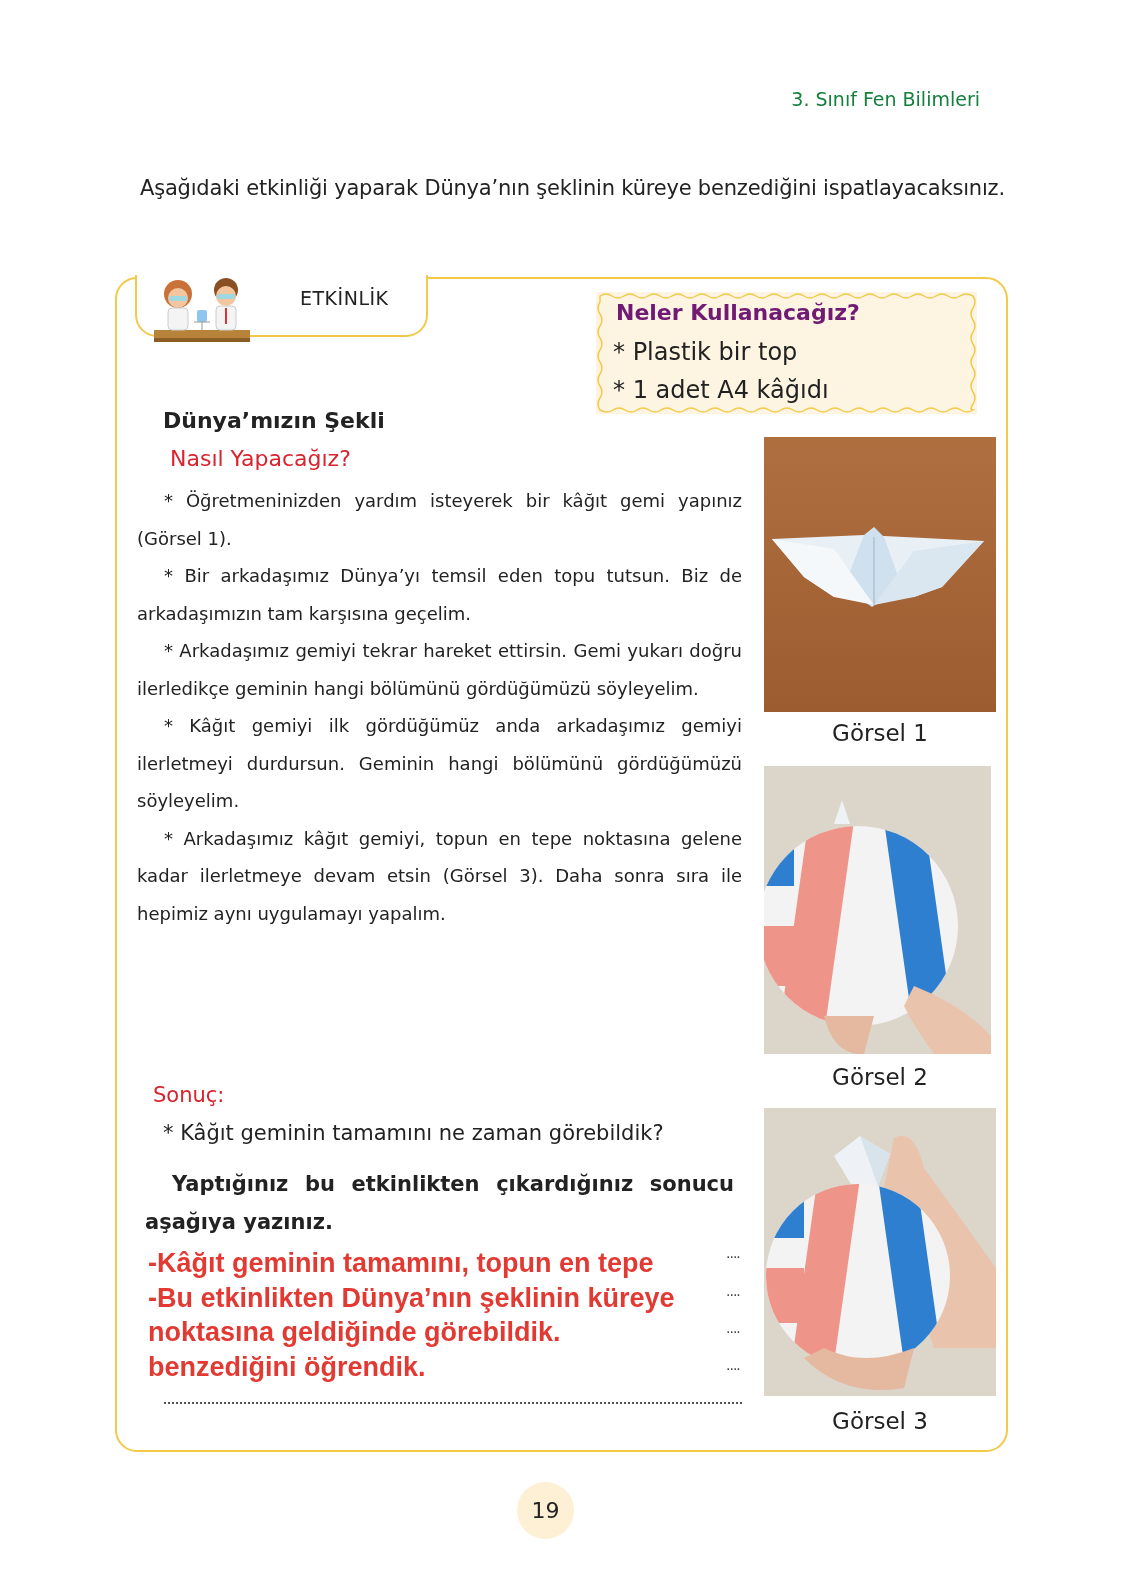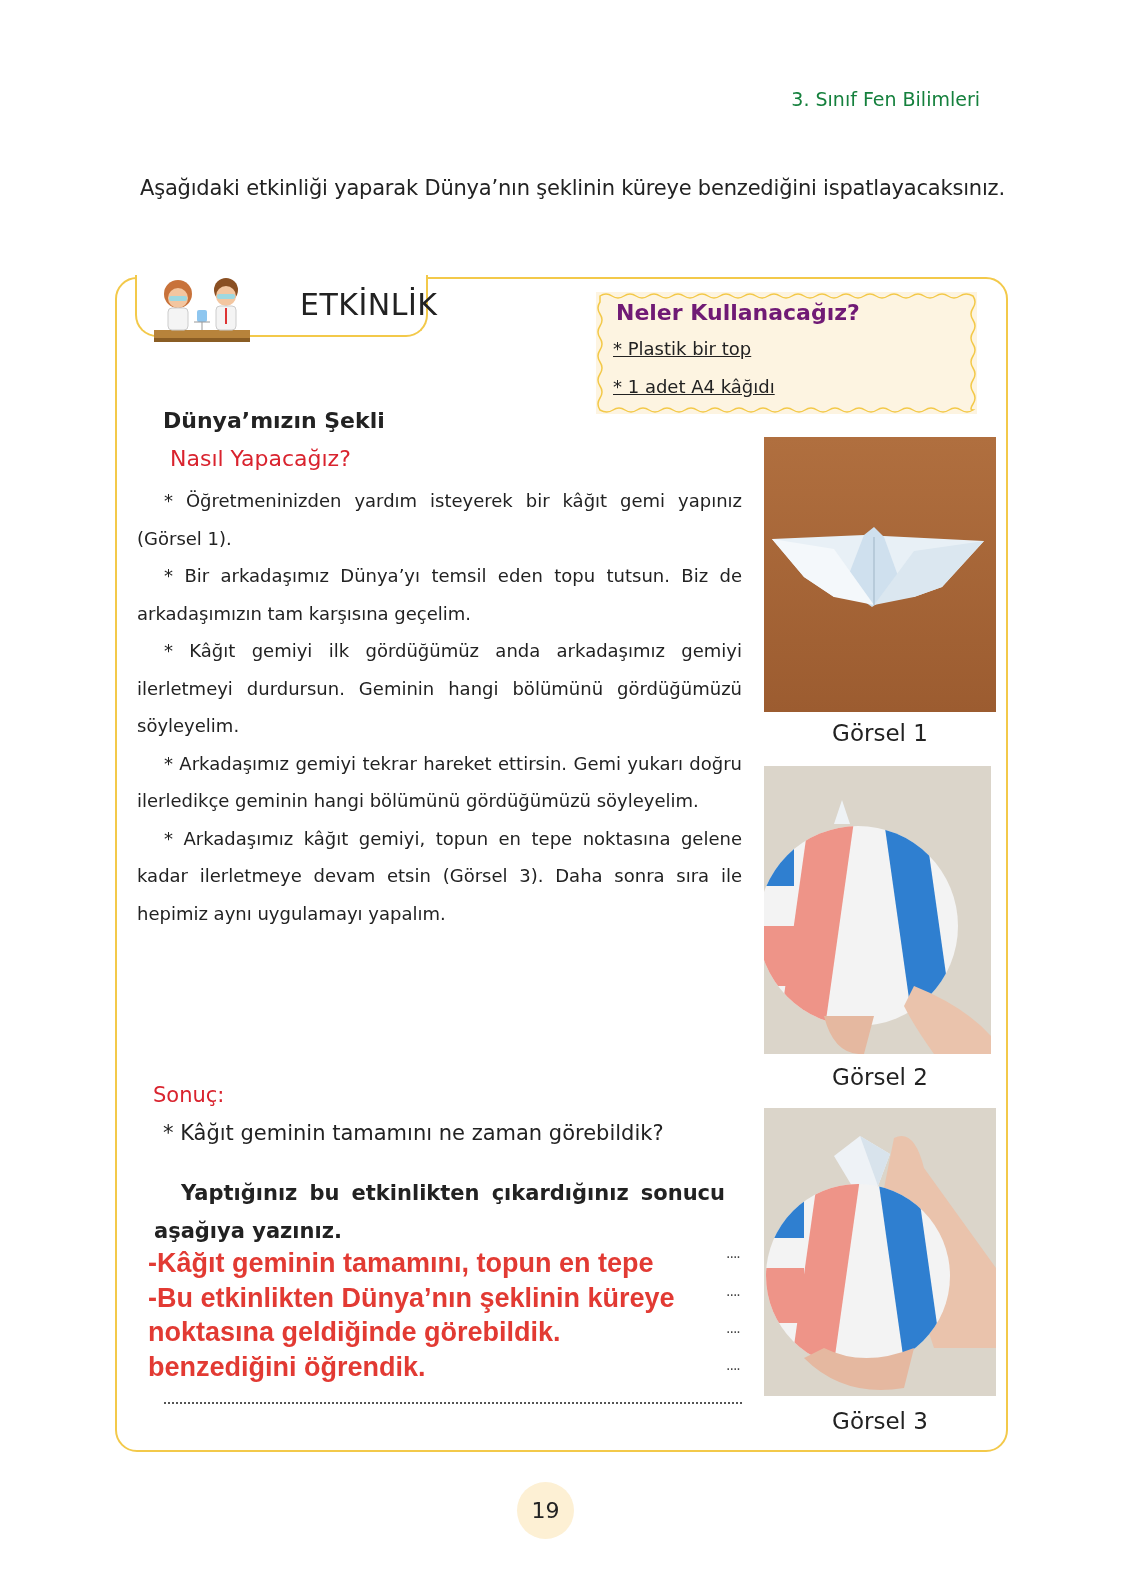--- a/index.html
+++ b/index.html
@@ -3,34 +3,34 @@
 <meta charset="utf-8">
 <style>
   html,body{margin:0;padding:0;background:#fff;}
   body{width:1133px;height:1587px;position:relative;overflow:hidden;font-family:"DejaVu Sans",sans-serif;color:#222;}
   .abs{position:absolute;}
   .header-right{right:153px;top:88px;font-size:19px;color:#15803d;}
   .intro{left:140px;top:176px;font-size:21px;letter-spacing:-0.2px;color:#222;}
   .frame{left:115px;top:277px;width:893px;height:1175px;border:2.5px solid #f3c94a;border-radius:22px;box-sizing:border-box;}
   .tab{left:135px;top:275px;width:293px;height:62px;border:2.5px solid #f3c94a;border-top:none;border-radius:0 0 22px 22px;background:#fff;box-sizing:border-box;}
   .tab-cover{left:137px;top:274px;width:289px;height:6px;background:#fff;}
-  .etkinlik{left:300px;top:287px;font-size:30px;letter-spacing:0.5px;color:#222;}
+  .etkinlik{left:300px;top:287px;font-size:19px;letter-spacing:0.5px;color:#222;}
   .kids{left:150px;top:272px;width:102px;height:74px;}
   .materials{left:596px;top:292px;width:381px;height:122px;background:#fdf4e1;box-sizing:border-box;}
   .materials svg.border{position:absolute;left:0;top:0;}
   .mat-title{left:20px;top:8px;font-size:22px;font-weight:bold;color:#701a75;}
-  .mat-item{left:17px;font-size:18px;color:#222;text-decoration:underline;}
+  .mat-item{left:17px;font-size:24px;color:#222;}
   .title{left:163px;top:408px;font-size:22px;font-weight:bold;color:#222;}
   .howto{left:170px;top:446px;font-size:22px;color:#d9232e;}
   .body{left:137px;top:482px;width:605px;font-size:18px;line-height:37.5px;color:#222;text-align:justify;}
   .body p{margin:0;text-indent:27px;}
   .sonuc{left:153px;top:1083px;font-size:21px;color:#d9232e;}
   .q{left:163px;top:1121px;font-size:21px;color:#222;}
   .instr{left:137px;top:1158px;width:605px;font-size:21px;font-weight:bold;line-height:37.5px;color:#222;text-align:justify;}
-  .instr p{margin:17px;text-indent:27px;}
+  .instr p{margin:8px;text-indent:27px;}
   .answer{left:148px;top:1246px;width:590px;font-family:"Liberation Sans",sans-serif;font-weight:bold;font-size:27px;line-height:34.5px;color:#e23a33;}
   .dots{left:726px;font-size:14px;color:#444;letter-spacing:-1px;}
   .dotline{left:164px;top:1402px;width:578px;border-bottom:2px dotted #555;}
   .photo{position:absolute;overflow:hidden;}
   .caption{font-size:23px;color:#222;text-align:center;width:232px;}
   .pagenum{left:517px;top:1482px;width:57px;height:57px;border-radius:50%;background:#fdf0d4;text-align:center;line-height:57px;font-size:22px;color:#222;}
 </style>
 </head>
 <body>
 
@@ -72,22 +72,22 @@
   <div class="abs mat-item" style="top:46px">* Plastik bir top</div>
   <div class="abs mat-item" style="top:84px">* 1 adet A4 kâğıdı</div>
 </div>
 
 <div class="abs title">Dünya’mızın Şekli</div>
 <div class="abs howto">Nasıl Yapacağız?</div>
 
 <div class="abs body">
   <p>* Öğretmeninizden yardım isteyerek bir kâğıt gemi yapınız (Görsel 1).</p>
   <p>* Bir arkadaşımız Dünya’yı temsil eden topu tutsun. Biz de arkadaşımızın tam karşısına geçelim.</p>
+  <p>* Arkadaşımız gemiyi tekrar hareket ettirsin. Gemi yukarı doğru ilerledikçe geminin hangi bölümünü gördüğümüzü söyleyelim.</p>
   <p>* Kâğıt gemiyi ilk gördüğümüz anda arkadaşımız gemiyi ilerletmeyi durdursun. Geminin hangi bölümünü gördüğümüzü söyleyelim.</p>
-  <p>* Arkadaşımız gemiyi tekrar hareket ettirsin. Gemi yukarı doğru ilerledikçe geminin hangi bölümünü gördüğümüzü söyleyelim.</p>
   <p>* Arkadaşımız kâğıt gemiyi, topun en tepe noktasına gelene kadar ilerletmeye devam etsin (Görsel 3). Daha sonra sıra ile hepimiz aynı uygulamayı yapalım.</p>
 </div>
 
 <div class="abs sonuc">Sonuç:</div>
 <div class="abs q">* Kâğıt geminin tamamını ne zaman görebildik?</div>
 <div class="abs instr">
   <p>Yaptığınız bu etkinlikten çıkardığınız sonucu aşağıya yazınız.</p>
 </div>
 
 <div class="abs answer">

